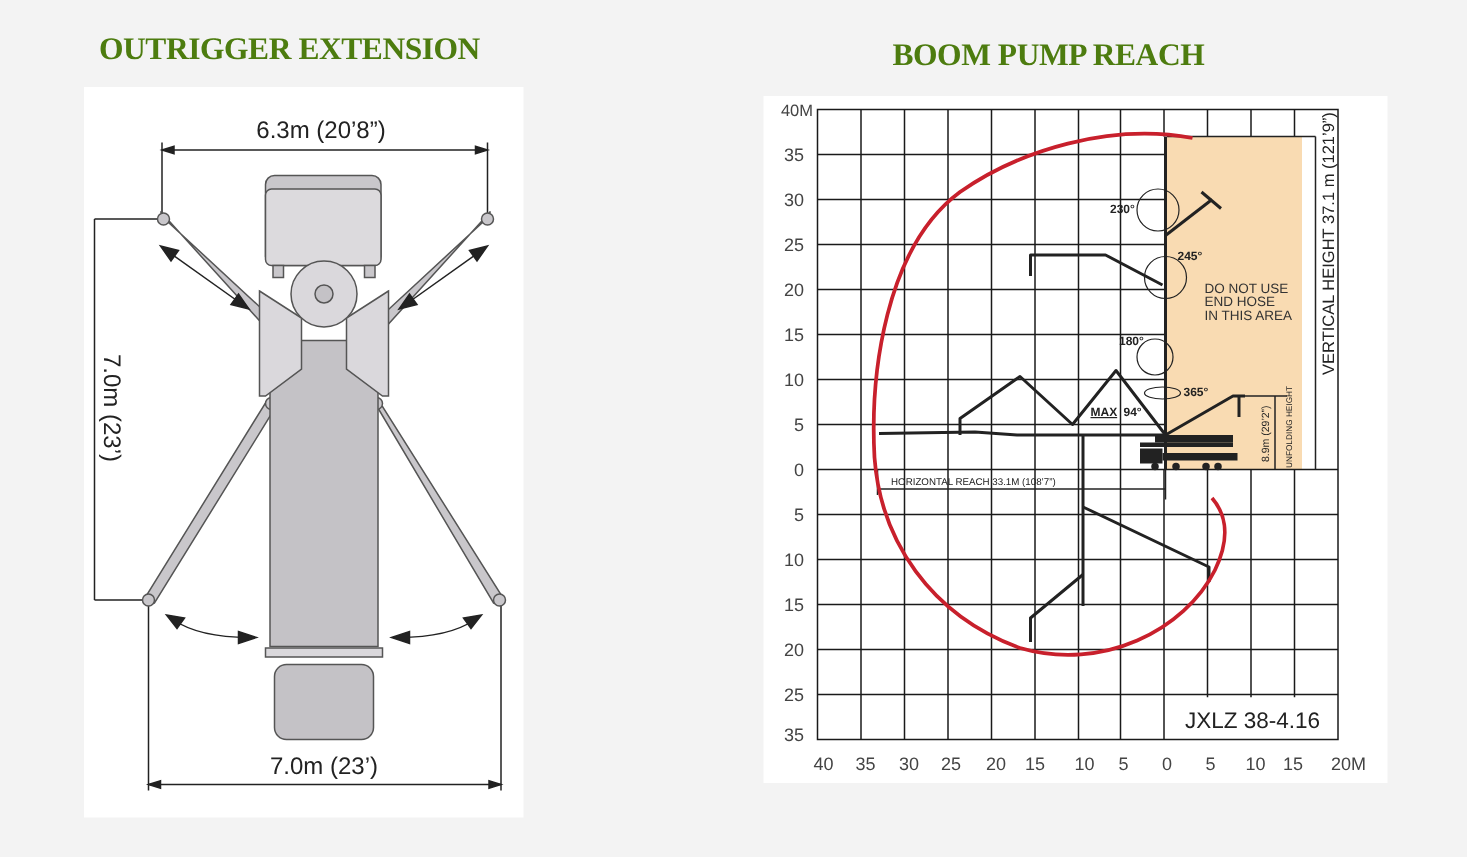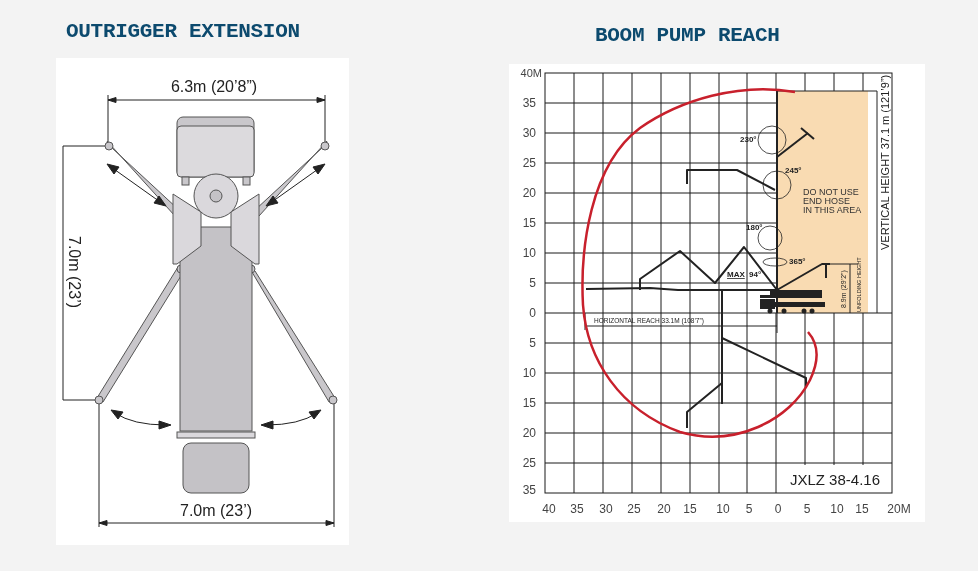--- a/index.html
+++ b/index.html
@@ -1,22 +1,22 @@
 <!DOCTYPE html>
 <html><head>
 <meta charset="utf-8">
 <style>
   html, body { margin:0; padding:0; }
   body {
     width:978px; height:571px; background:#f3f3f3; position:relative; overflow:hidden;
     font-family:"Liberation Sans", sans-serif;
   }
   .heading {
-    position:absolute; font-family:Liberation Mono, monospace; font-weight:bold;
-    font-size:21px; color:#0c4a6e; letter-spacing:-0.3px; white-space:nowrap;
+    position:absolute; font-family:Liberation Serif, serif; font-weight:bold;
+    font-size:21px; color:#4d7c0f; letter-spacing:-0.3px; white-space:nowrap;
   }
   .panel { position:absolute; background:#ffffff; }
   svg text { font-family:"Liberation Sans", sans-serif; }
 </style>
 </head>
 <body>
 
 <div class="heading" style="left:66px; top:20px;">OUTRIGGER EXTENSION</div>
 
 <div class="panel" style="left:56px; top:58px; width:293px; height:487px;">

